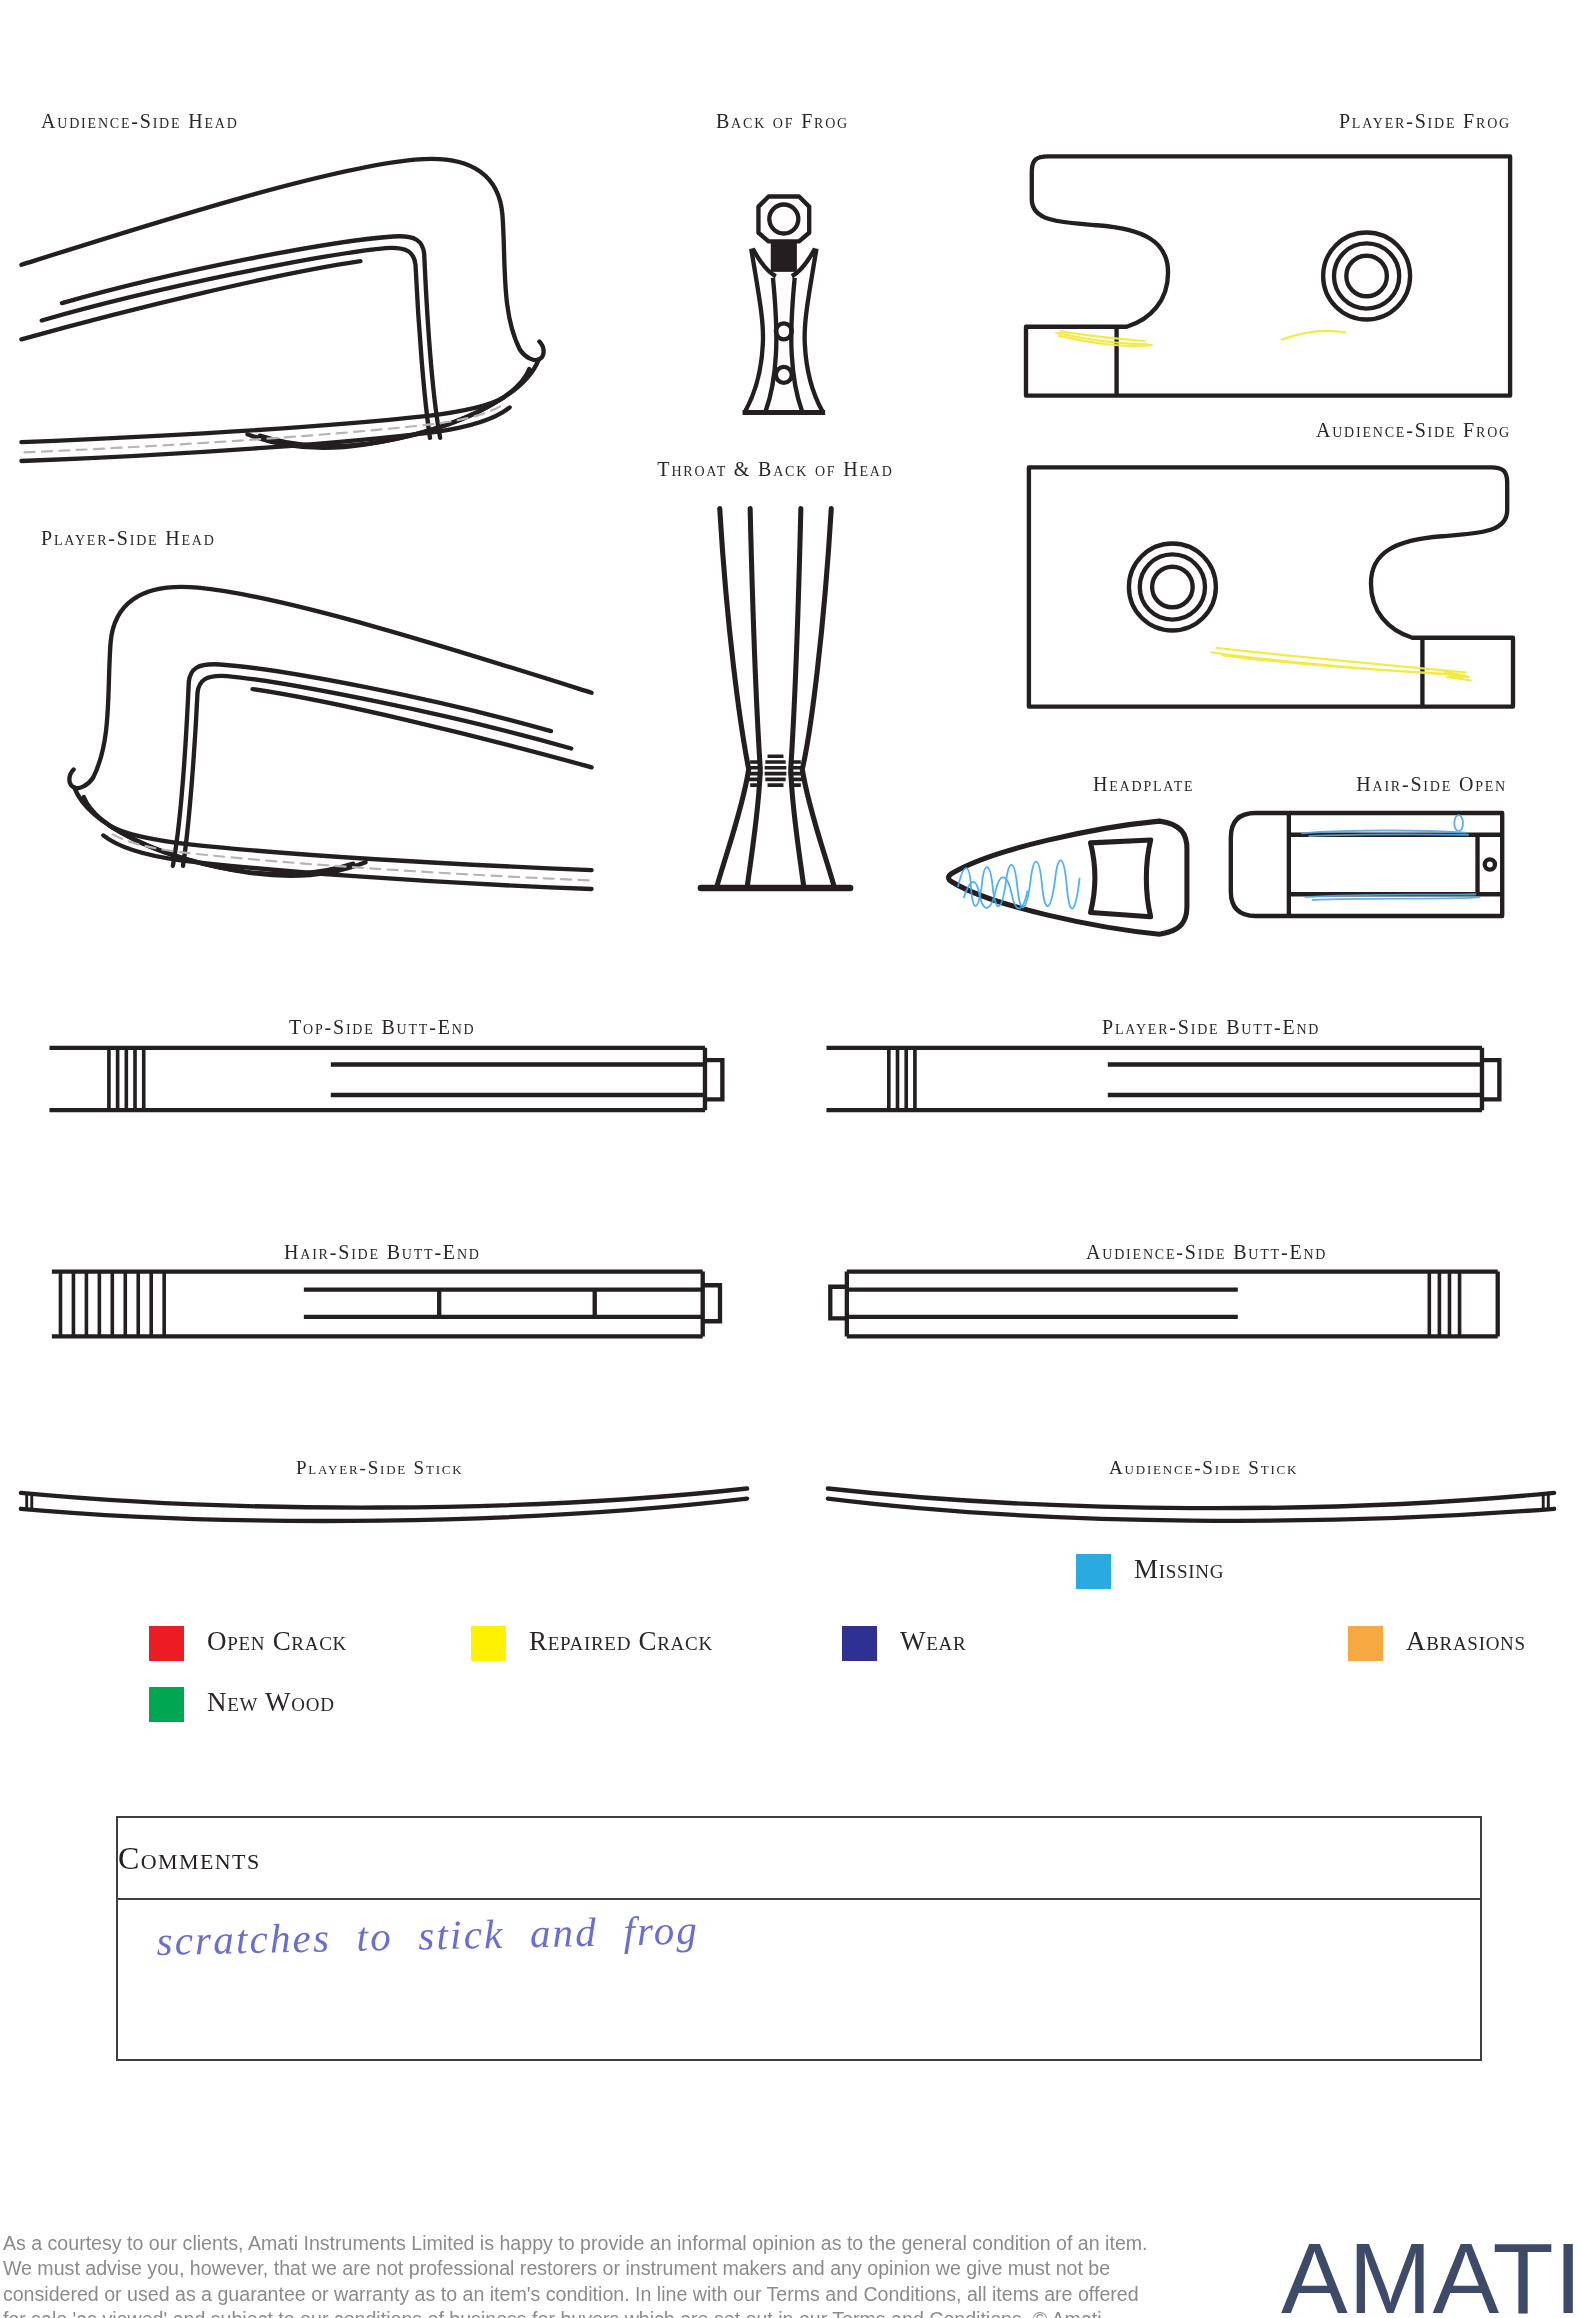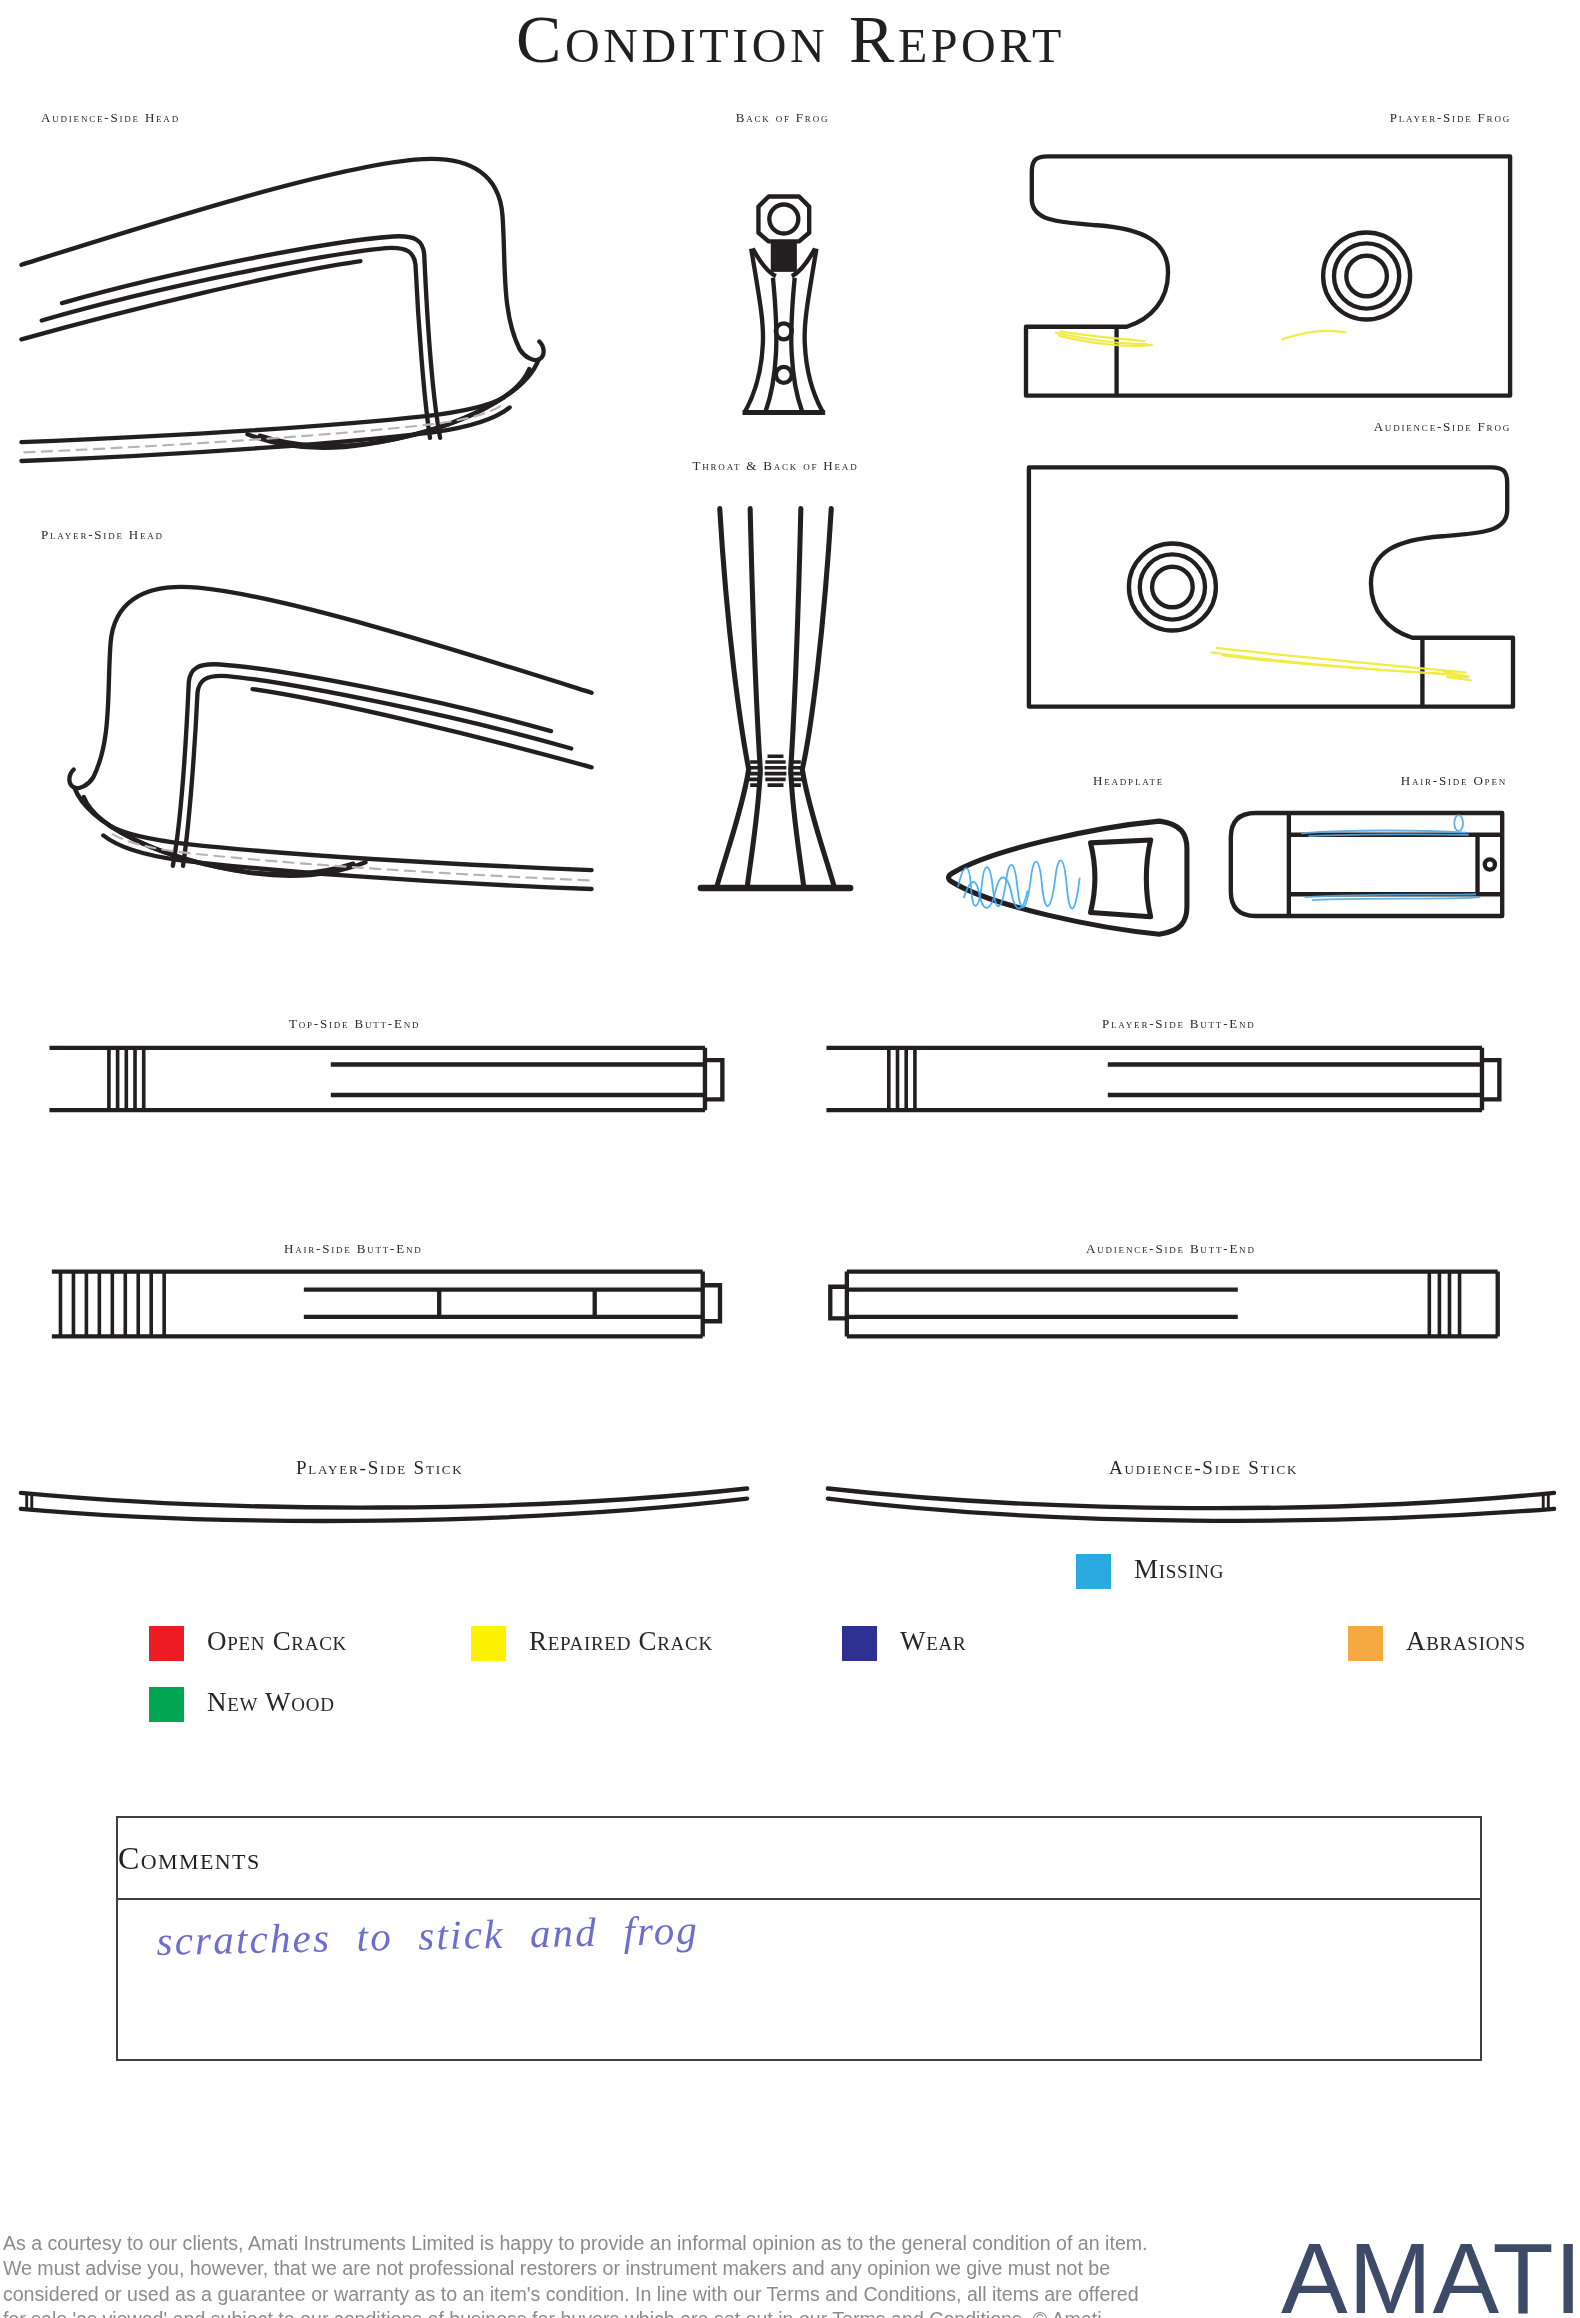--- a/index.html
+++ b/index.html
@@ -1,20 +1,20 @@
 <!DOCTYPE html>
 <html style="font-size:11.6px"><head>
 <meta charset="utf-8">
 <style>
   html,body{margin:0;padding:0;background:#ffffff;}
   .page{position:relative;width:1581px;height:2319px;background:#fff;overflow:hidden;
         font-family:"Liberation Serif",serif;color:#231F20;}
   .title{position:absolute;top:0px;left:0;width:100%;text-align:center;
          font-variant:small-caps;font-size:68px;letter-spacing:3.6px;color:#231F20;}
-  .panel-label{position:absolute;font-variant:small-caps;font-size:13px;letter-spacing:1.8px;
+  .panel-label{position:absolute;font-variant:small-caps;font-size:20px;letter-spacing:1.8px;
                color:#2a2627;white-space:nowrap;}
   .center{text-align:center;}
   .right{text-align:right;}
   svg.drawing{position:absolute;overflow:visible;}
   .legend-item{position:absolute;display:flex;align-items:flex-start;gap:23px;height:35px;margin-left:32px;}
   .swatch{width:35px;height:35px;flex:0 0 35px;}
   .legend-label{font-variant:small-caps;font-size:27px;letter-spacing:0.7px;color:#2a2627;white-space:nowrap;}
   .comments{position:absolute;left:116px;top:1816px;width:1366px;height:245px;
             border:2.2px solid #3f3f3f;box-sizing:border-box;}
   .comments-header{height:80px;border-bottom:2.9px solid #3f3f3f;display:flex;align-items:center;
@@ -48,21 +48,20 @@
       <g id="frog-shape" fill="none" stroke="#231F20" stroke-width="6" stroke-linejoin="round">
         <path d="M 30 3 L 668 3 L 668 333 L 0 333 L 0 238 L 139 238 C 172 228 196 202 196 163 C 196 120 162 103 98 98 C 45 94 8 92 8 62 L 8 24 C 8 8 14 3 30 3 Z"></path>
         <path d="M 125 238 L 125 333"></path>
         <circle cx="470" cy="168" r="60"></circle>
         <circle cx="470" cy="168" r="45"></circle>
         <circle cx="470" cy="168" r="28"></circle>
       </g>
     </defs>
   </svg>
 
-  <div class="title">Condition Report</div>
 
   <div class="panel-label" style="left:41px;top:110px">Audience-Side Head</div>
   <div class="panel-label center" style="left:674px;top:110px;width:217px">Back of Frog</div>
   <div class="panel-label right" style="left:1294px;top:110px;width:217px">Player-Side Frog</div>
   <div class="panel-label right" style="left:1294px;top:419px;width:217px">Audience-Side Frog</div>
   <div class="panel-label" style="left:41px;top:527px">Player-Side Head</div>
   <div class="panel-label center" style="left:656px;top:458px;width:239px">Throat &amp; Back of Head</div>
   <div class="panel-label" style="left:1093px;top:773px">Headplate</div>
   <div class="panel-label right" style="left:1326px;top:773px;width:181px">Hair-Side Open</div>
   <div class="panel-label" style="left:289px;top:1016px">Top-Side Butt-End</div>

